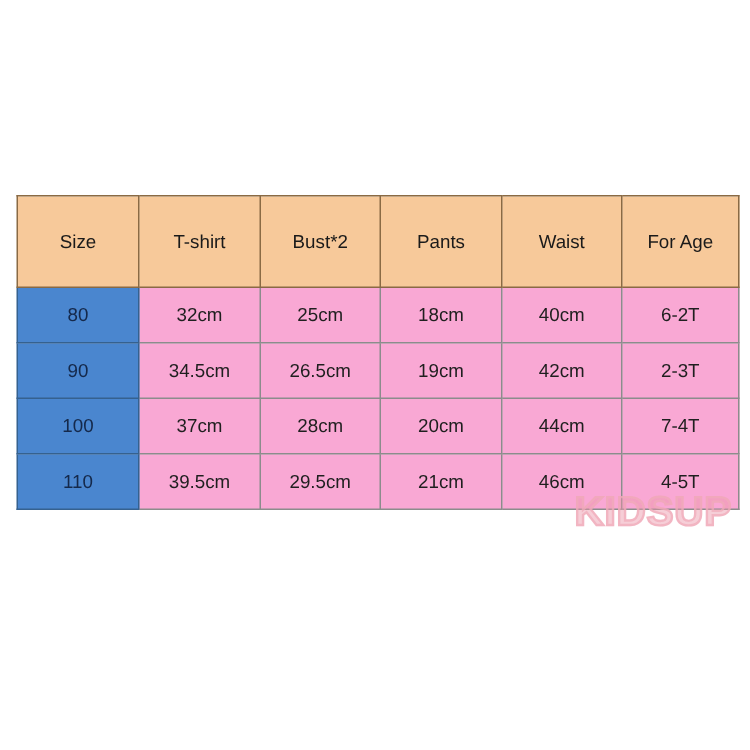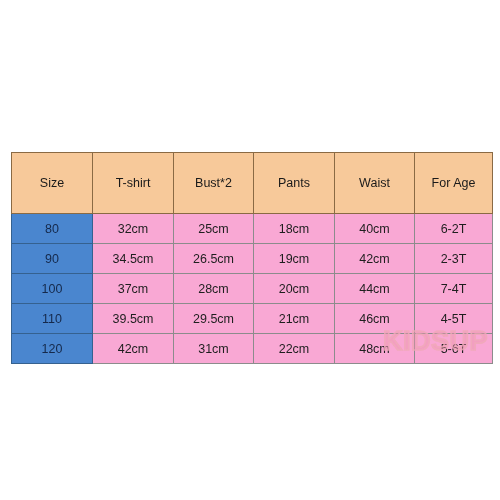--- a/index.html
+++ b/index.html
@@ -11,21 +11,21 @@
     height: 500px;
     background: #ffffff;
     font-family: "Liberation Sans", sans-serif;
     overflow: hidden;
     position: relative;
   }
 
   #size-chart-wrap {
     position: absolute;
     left: 11px;
-    top: 152px;
+    top: 130px;
     width: 481px;
     height: 210px;
   }
 
   table.size-chart {
     border-collapse: collapse;
     table-layout: fixed;
     width: 481px;
     height: 210px;
     background: #ffffff;
@@ -147,27 +147,19 @@
         <td class="value-cell">7-4T</td>
       </tr>
       <tr class="data-row">
         <td class="size-cell">110</td>
         <td class="value-cell">39.5cm</td>
         <td class="value-cell">29.5cm</td>
         <td class="value-cell">21cm</td>
         <td class="value-cell">46cm</td>
         <td class="value-cell">4-5T</td>
       </tr>
-      <tr class="data-row">
-        <td class="size-cell">120</td>
-        <td class="value-cell">42cm</td>
-        <td class="value-cell">31cm</td>
-        <td class="value-cell">22cm</td>
-        <td class="value-cell">48cm</td>
-        <td class="value-cell">5-6T</td>
-      </tr>
     </tbody>
   </table>
 </div>
 
 <div id="watermark">
   <div class="wm-text">KIDSUP</div>
 </div>
 
 </body></html>

